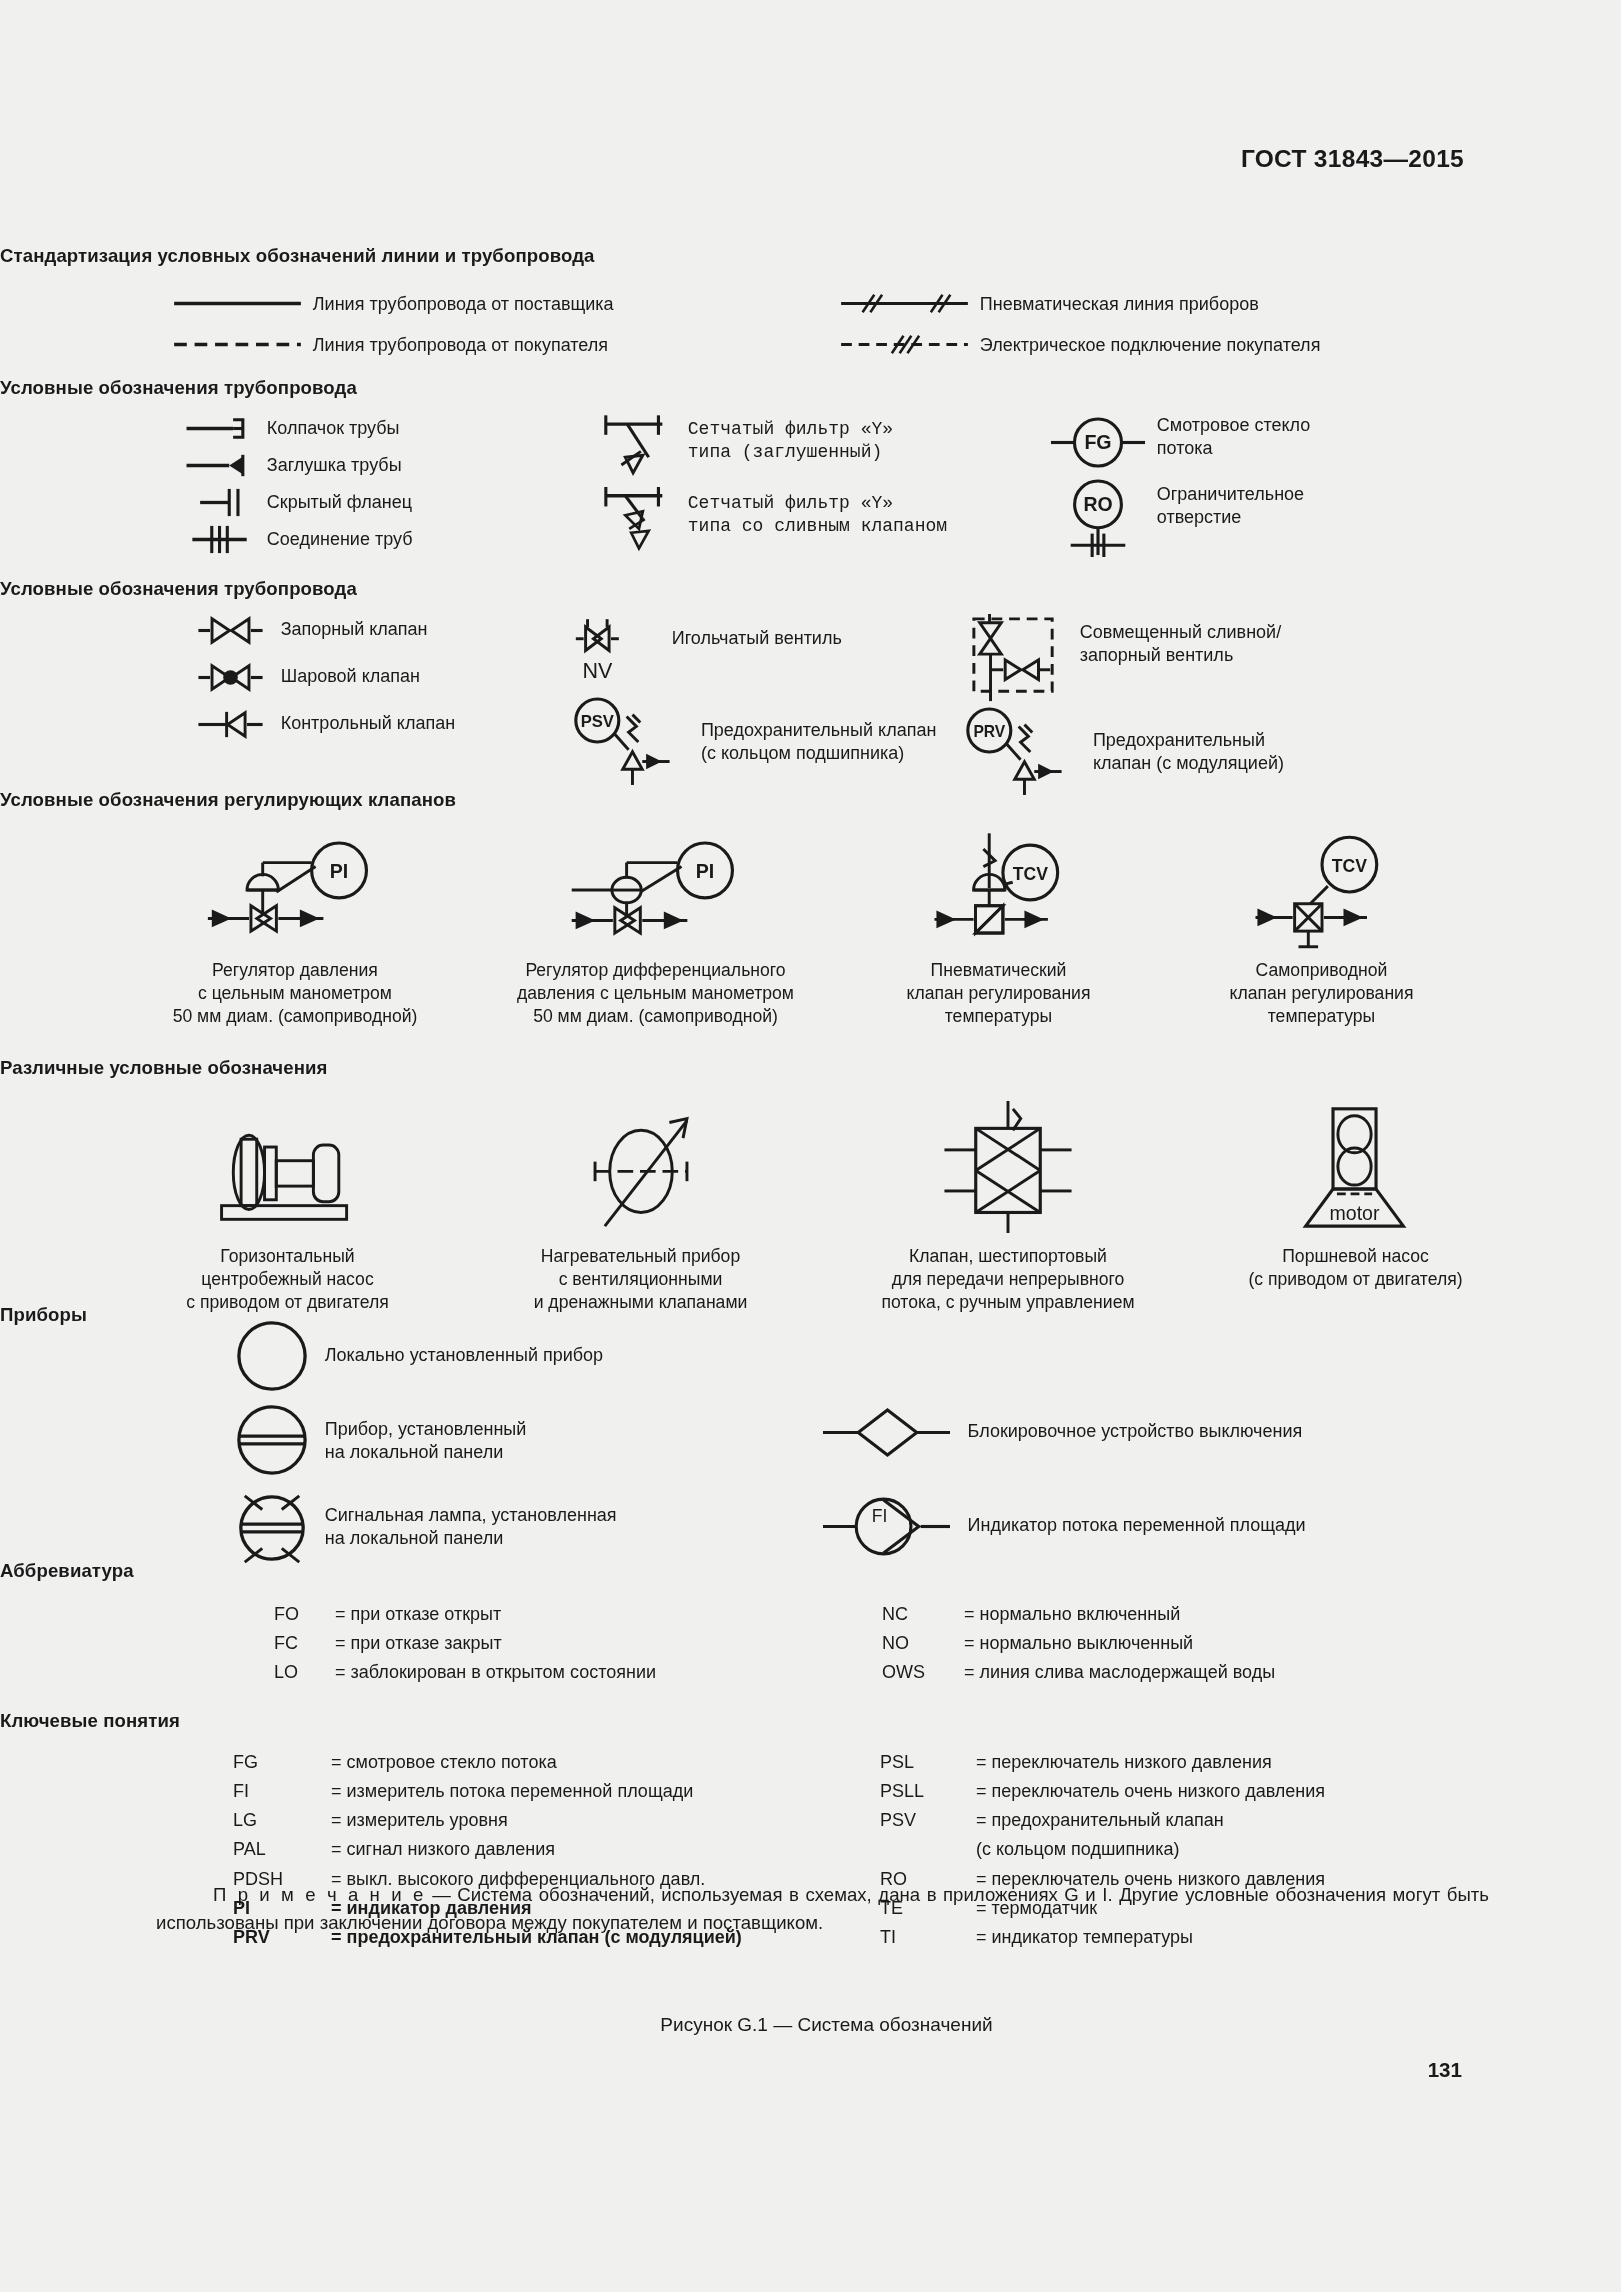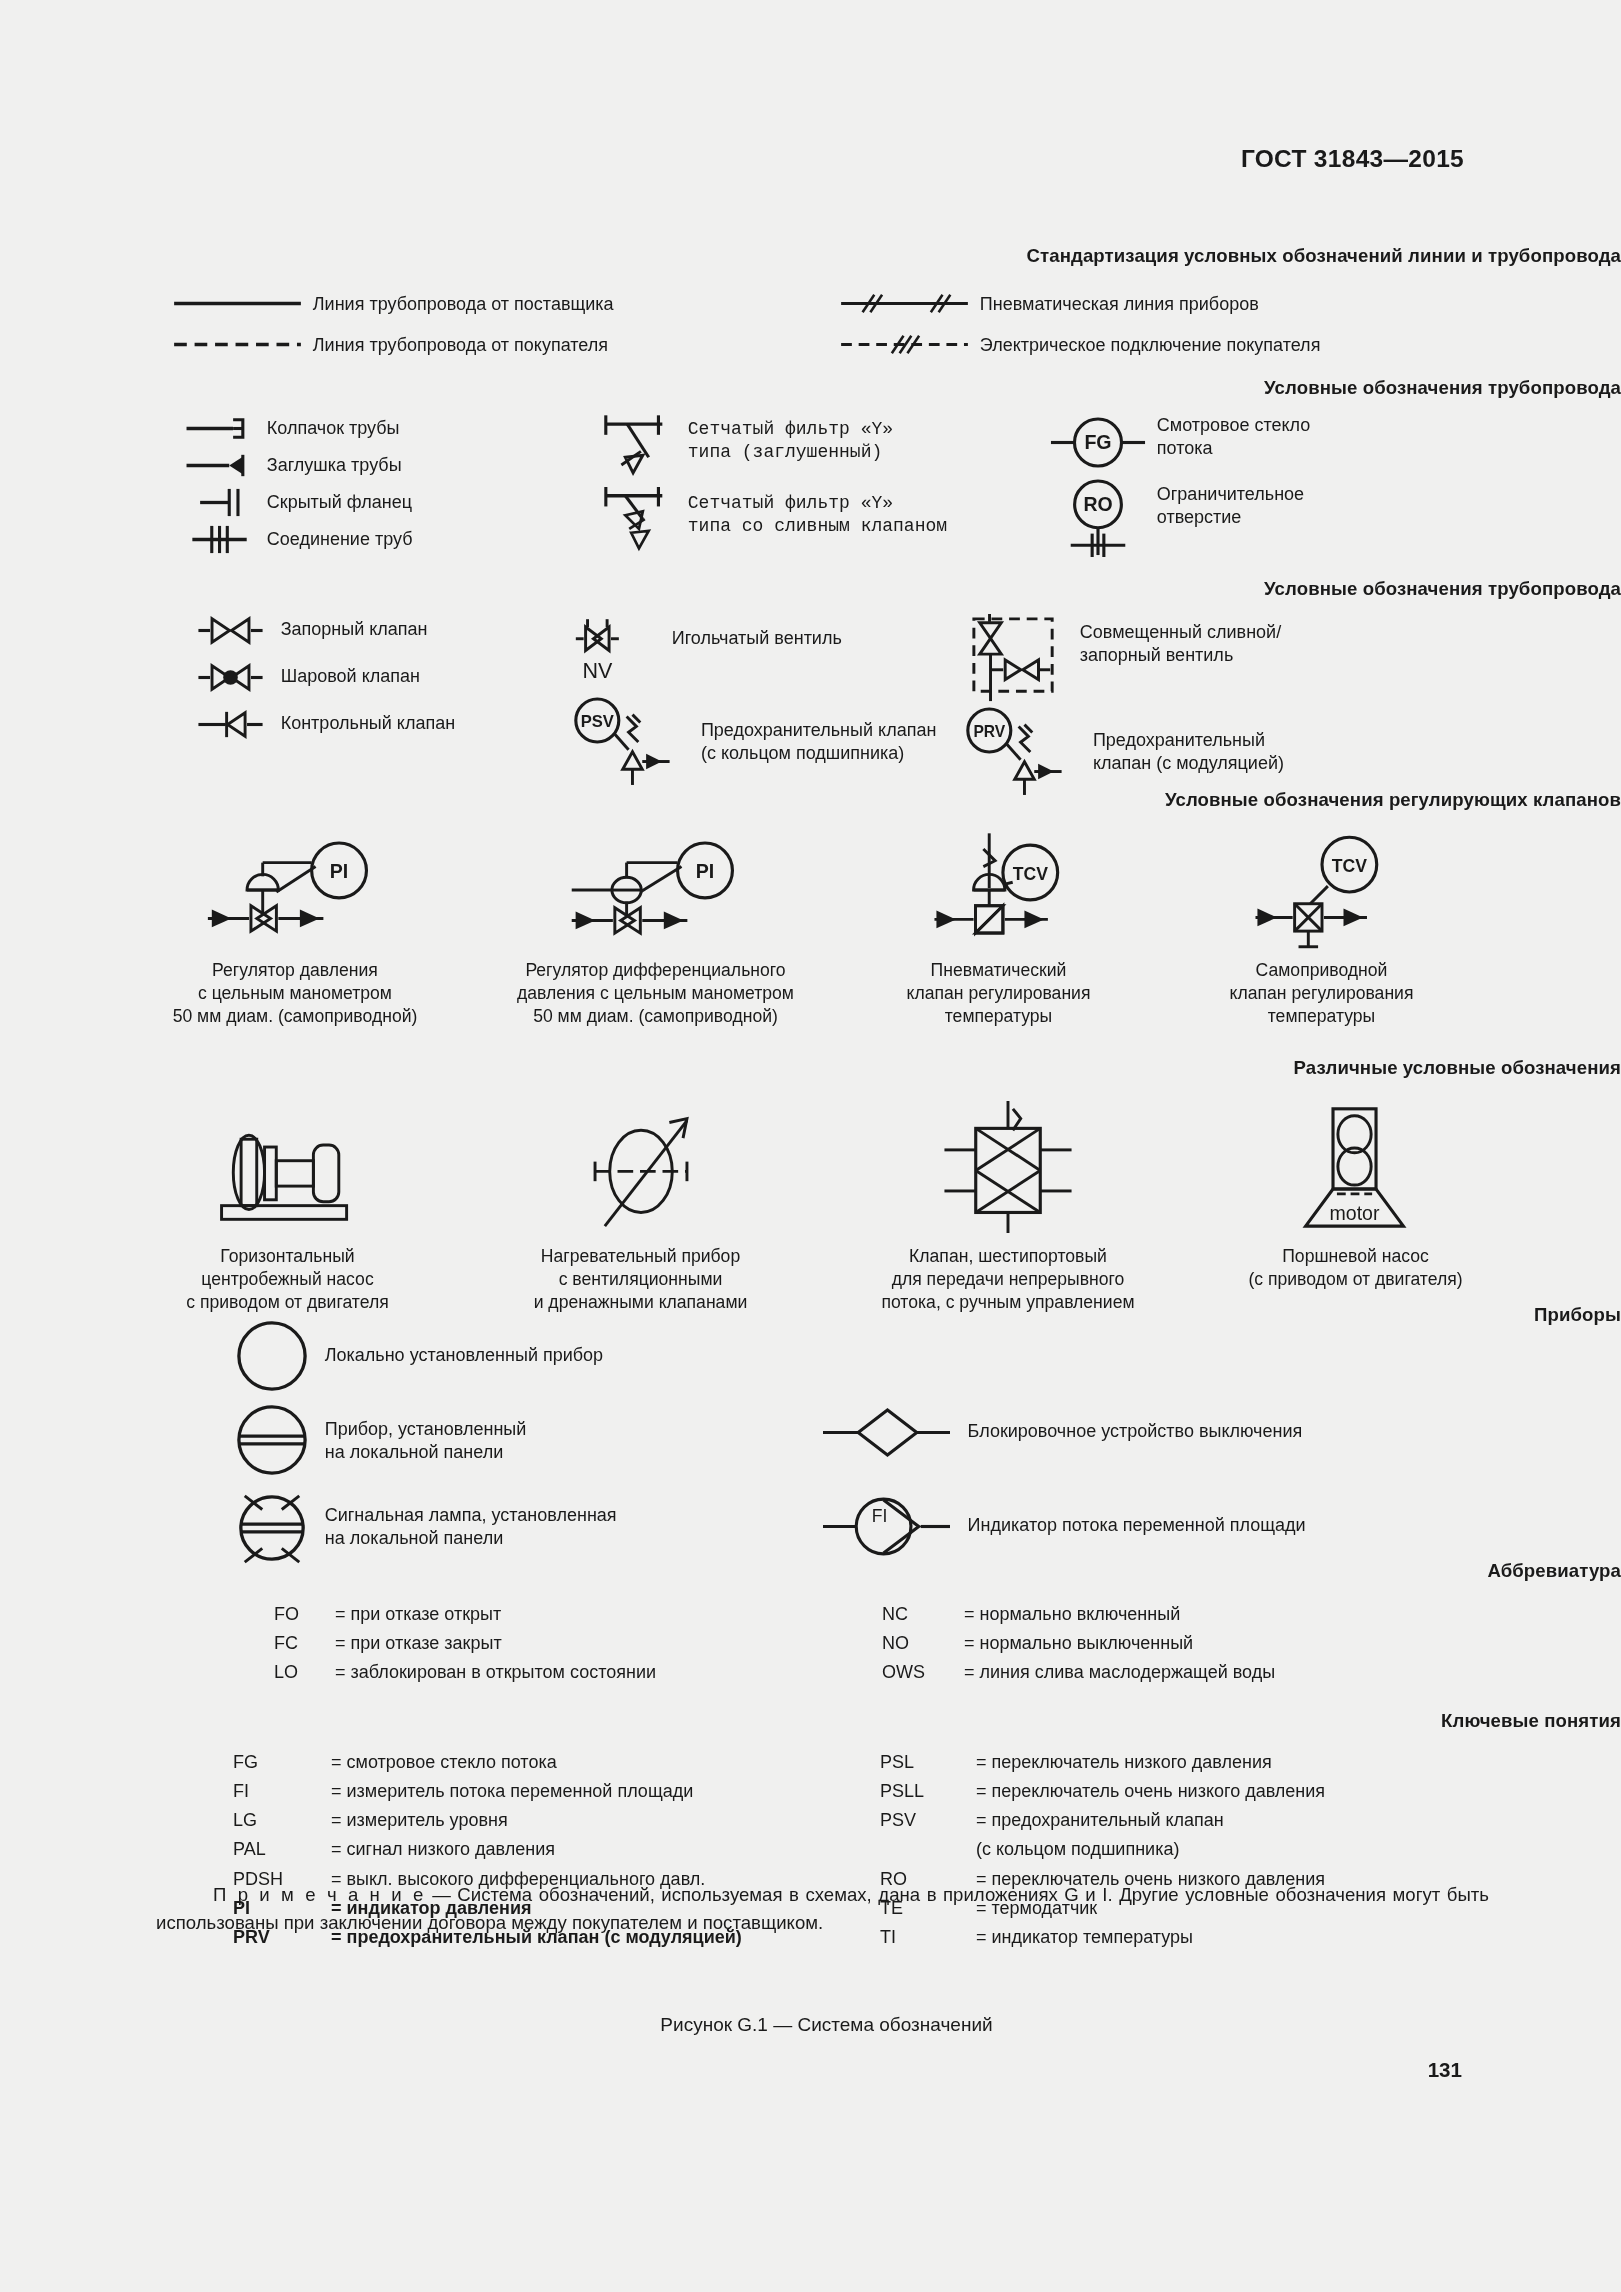--- a/index.html
+++ b/index.html
@@ -15,21 +15,21 @@
   .page{position:relative;width:1621px;height:2293px;}
 
   
   .doc-header{
     position:absolute;top:145px;right:157px;
     font-size:24.5px;font-weight:bold;letter-spacing:0.3px;
   }
 
   
   .sec-title{
-    text-align:right;font-weight:bold;font-size:18.6px;
+    text-align:left;font-weight:bold;font-size:18.6px;
     letter-spacing:0.1px;
   }
 
   
   .band{position:absolute;left:0;width:1621px;}
   .row{display:flex;}
   .cell{display:flex;align-items:flex-start;}
   .lbl{font-size:18px;line-height:1.28;white-space:pre-line;}
   .lbl-c{font-size:17.6px;line-height:1.32;text-align:center;white-space:pre-line;}
   svg{display:block;overflow:visible;}

